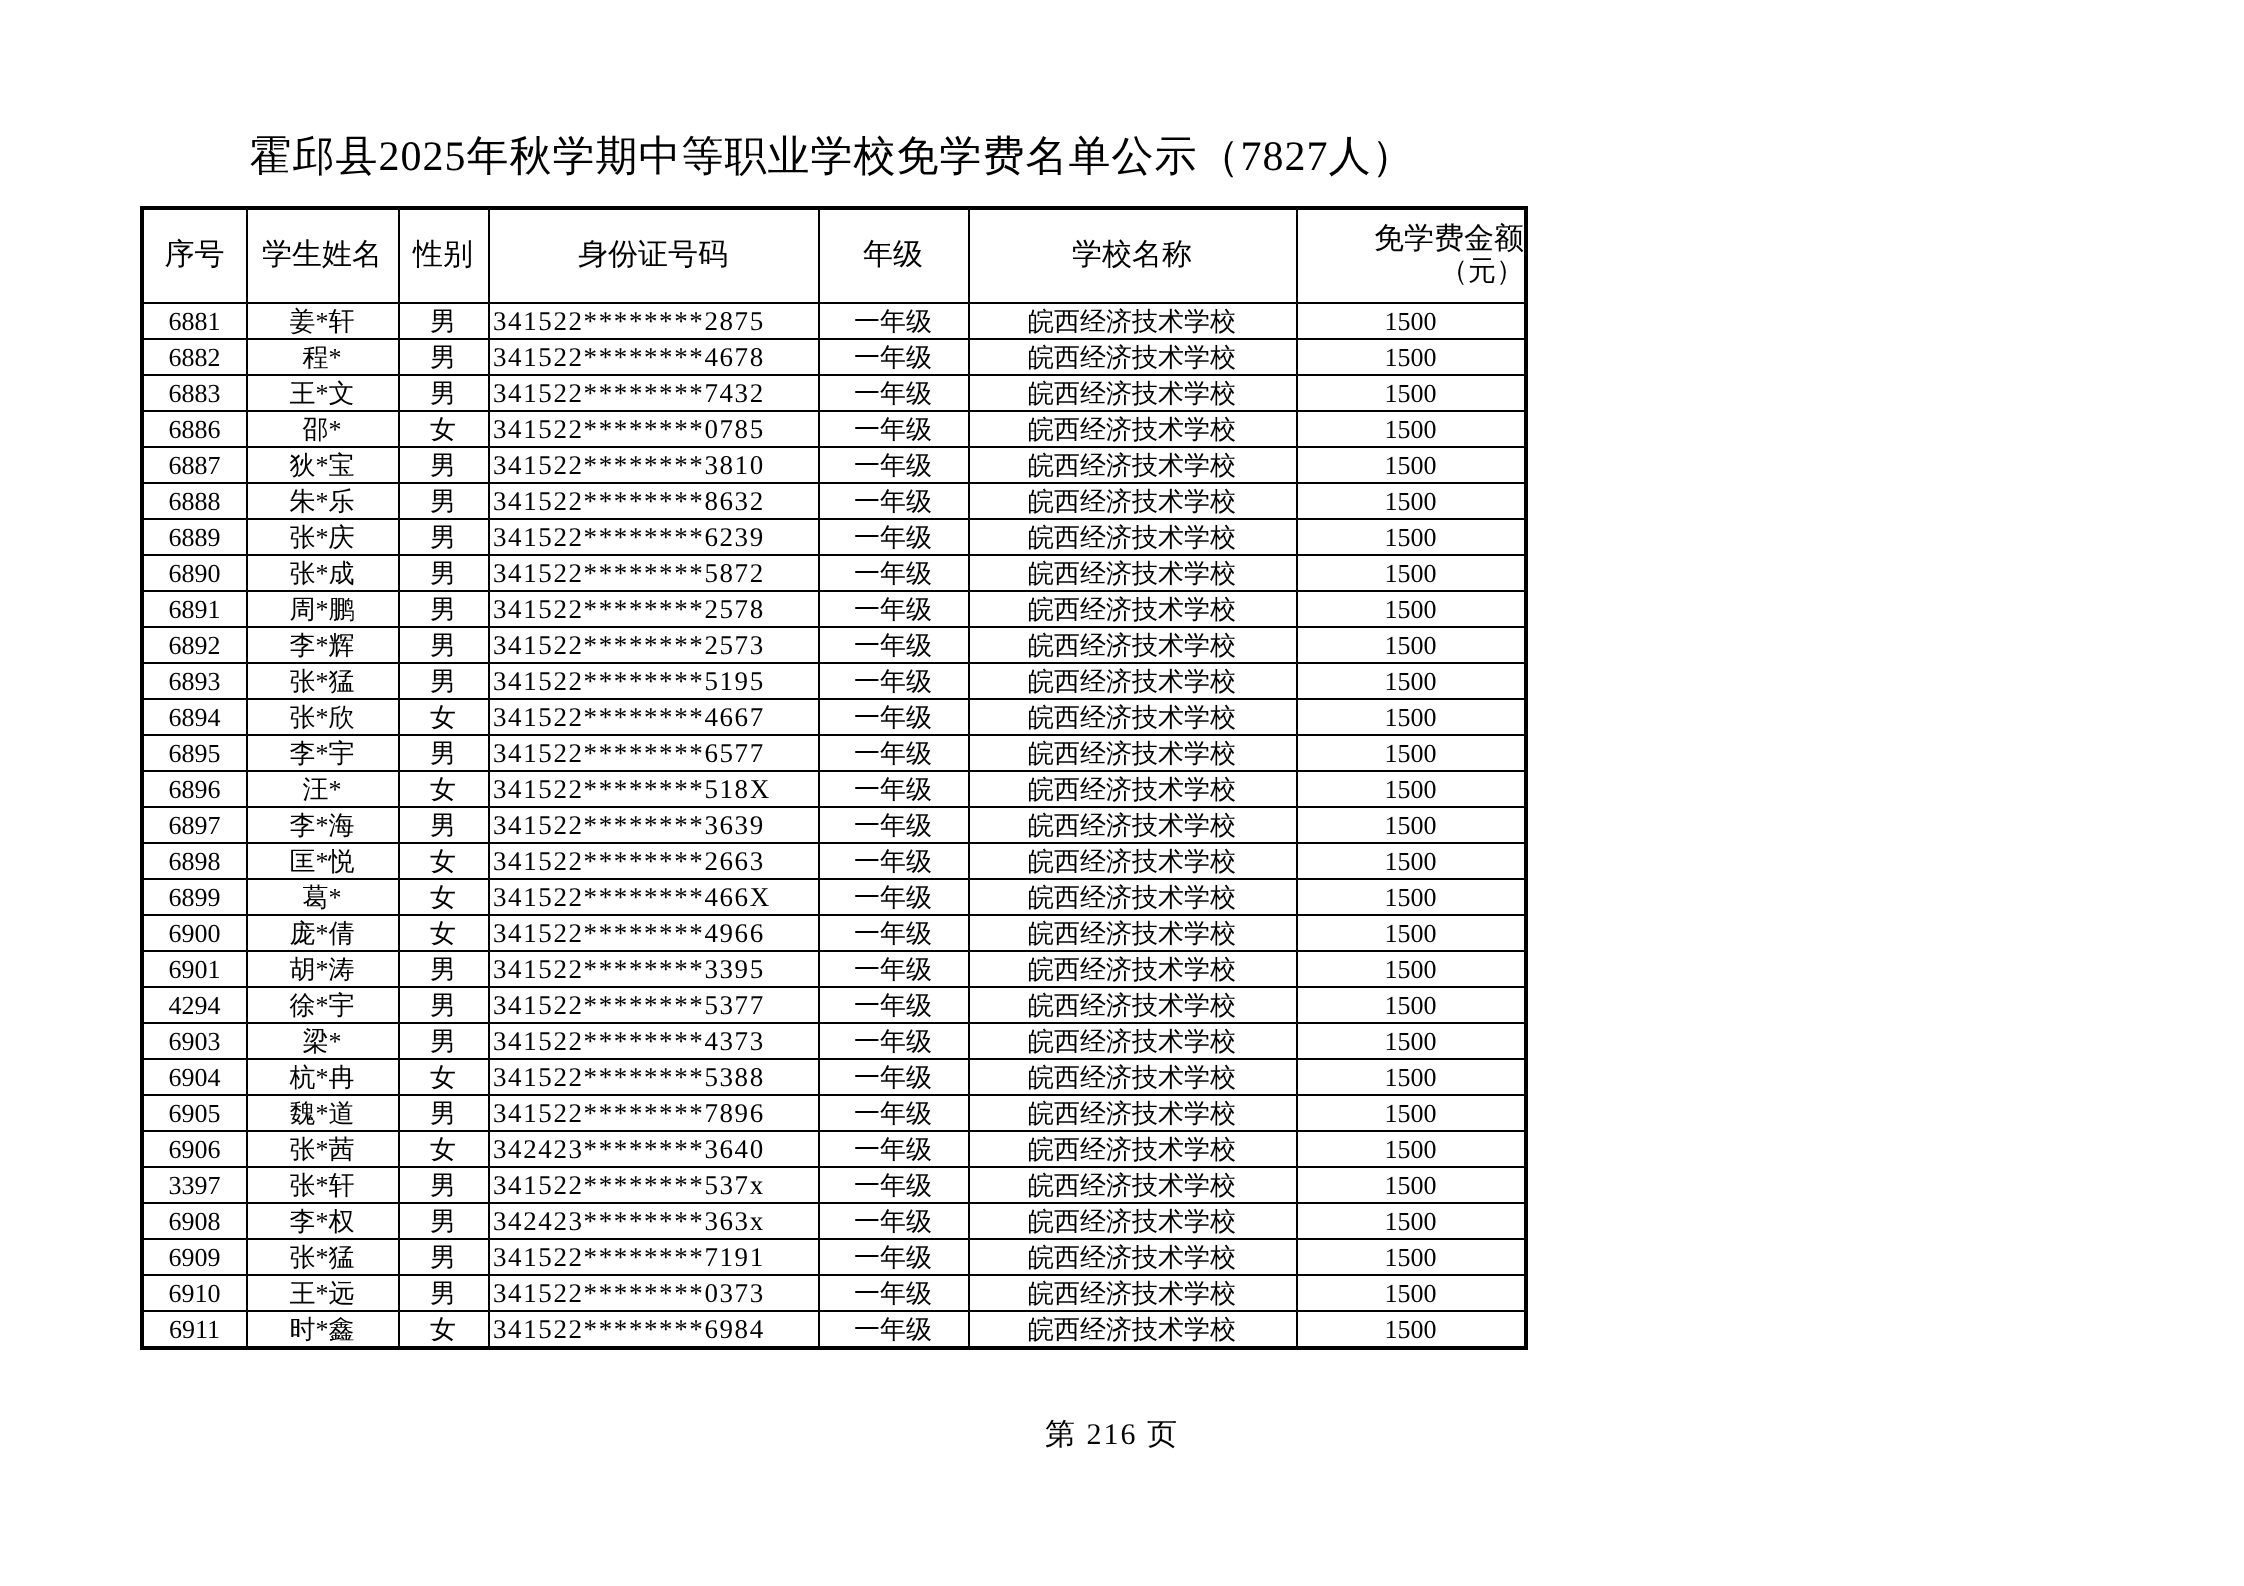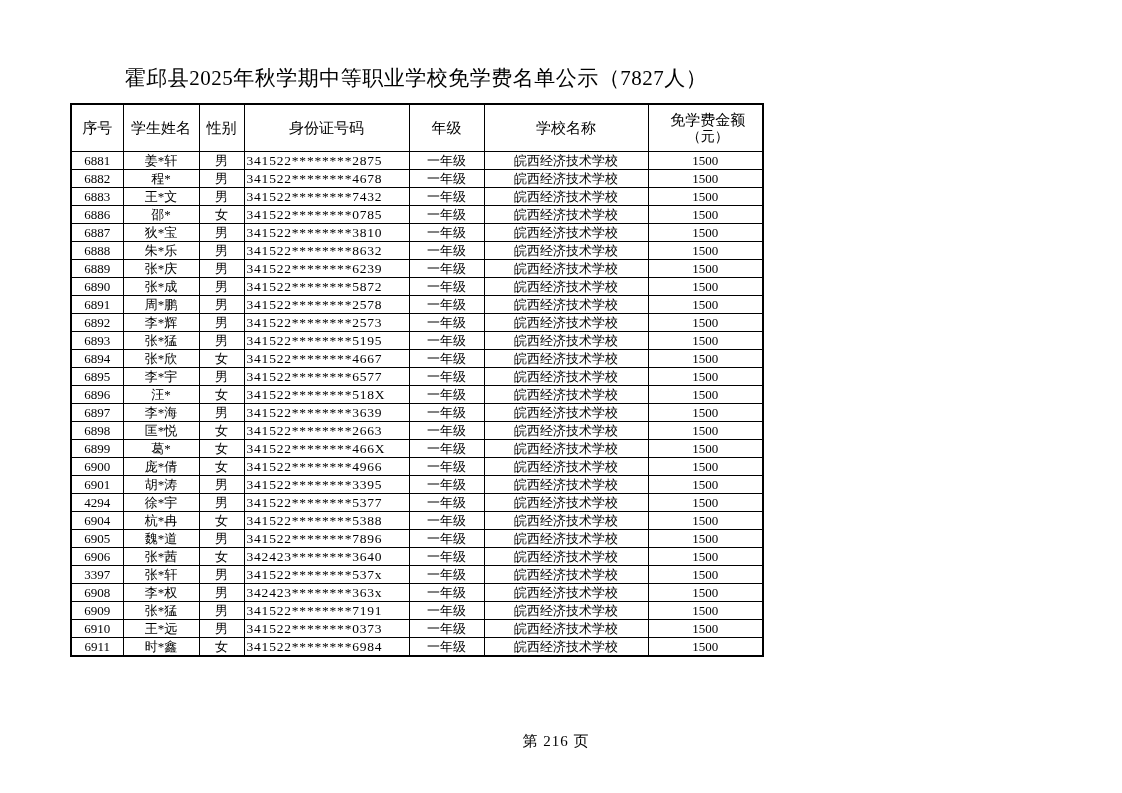--- a/index.html
+++ b/index.html
@@ -48,21 +48,21 @@
   }
   table.roster th {
     height: 46px;
     font-weight: normal;
     font-size: 15px;
     text-align: center;
     vertical-align: middle;
     line-height: 1.2;
   }
   table.roster th.amount-header {
-    text-align: center;
+    text-align: right;
     padding-left: 5px;
   }
   table.roster th.amount-header .line2 {
     display: block;
     font-size: 14px;
   }
   table.roster td {
     height: 17px;
     font-size: 13px;
     text-align: center;
@@ -72,21 +72,21 @@
   table.roster td.id-cell {
     text-align: left;
     padding-left: 2px;
     letter-spacing: 0.8px;
     font-size: 13.5px;
     margin-top: 31px;
   }
   .page-footer {
     position: absolute;
     left: 0;
-    top: 732px;
+    top: 708px;
     width: 1112px;
     text-align: center;
     font-size: 15px;
     letter-spacing: 1px;
   }
 </style>
 </head>
 <body>
 
 <div class="page">
@@ -314,20 +314,29 @@
   <tr>
     <td>4294</td>
     <td>徐*宇</td>
     <td>男</td>
     <td class="id-cell">341522********5377</td>
     <td>一年级</td>
     <td>皖西经济技术学校</td>
     <td>1500</td>
   </tr>
 
+  <tr>
+    <td>6903</td>
+    <td>梁*</td>
+    <td>男</td>
+    <td class="id-cell">341522********4373</td>
+    <td>一年级</td>
+    <td>皖西经济技术学校</td>
+    <td>1500</td>
+  </tr>
 
   <tr>
     <td>6904</td>
     <td>杭*冉</td>
     <td>女</td>
     <td class="id-cell">341522********5388</td>
     <td>一年级</td>
     <td>皖西经济技术学校</td>
     <td>1500</td>
   </tr>

